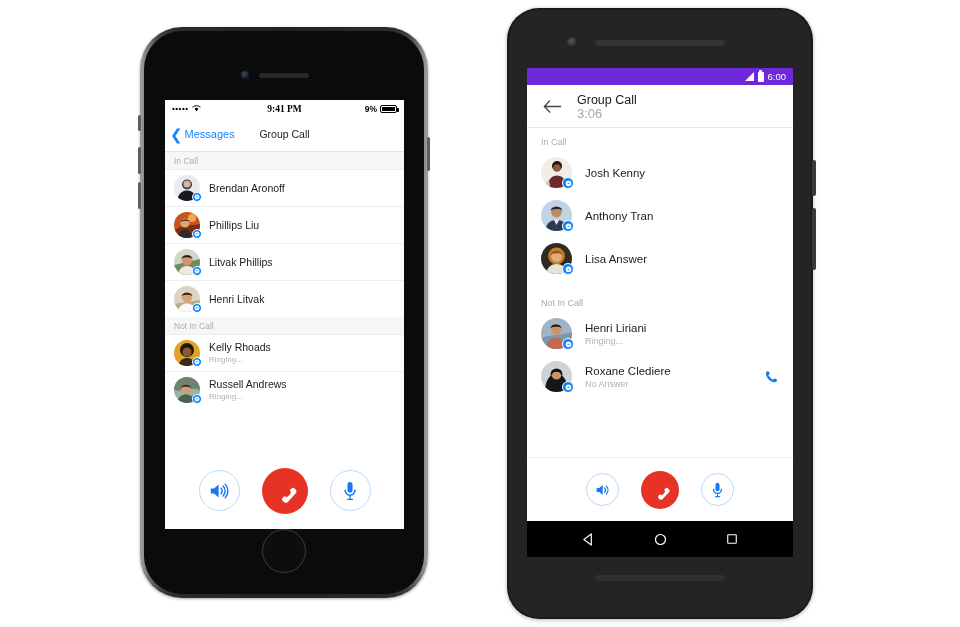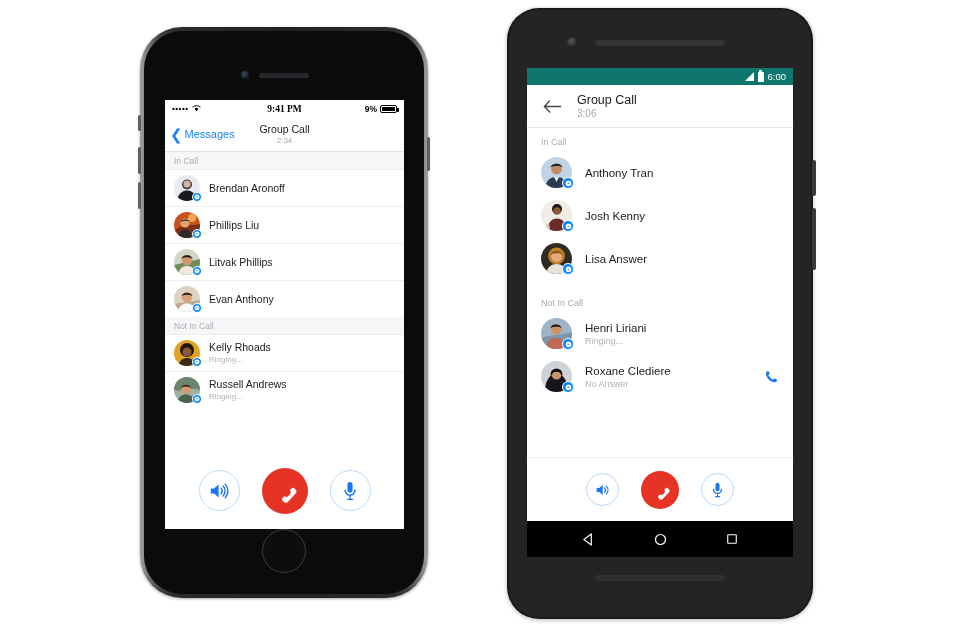--- a/index.html
+++ b/index.html
@@ -135,37 +135,37 @@
     position: absolute; left: 50%; bottom: 36px; transform: translateX(-50%);
     width: 130px; height: 6px; background: #303030; border-radius: 4px;
   }
   #android .an-screen {
     position: absolute; left: 20px; top: 60px;
     width: 266px; height: 489px; background: #fff; overflow: hidden;
   }
   #android .an-btn-side { position: absolute; background: #3a3a3a; border-radius: 2px; }
 
   .an-status {
-    height: 17px; background: #0f766e; display: flex; align-items: center;
+    height: 17px; background: #6d28d9; display: flex; align-items: center;
     justify-content: flex-end; gap: 4px; padding: 0 7px;
     font-size: 9px; color: #fff;
   }
   .an-status .sig { width: 0; height: 0; border-style: solid; border-width: 0 0 9px 9px; border-color: transparent transparent #fff transparent; }
   .an-batt { width: 6px; height: 10px; background: #fff; border-radius: 1px; position: relative; }
   .an-batt::before { content:""; position:absolute; left:1.5px; top:-2px; width:3px; height:2px; background:#fff; border-radius:1px 1px 0 0;}
   .an-time { font-size: 9.5px; color: #fff; }
 
   .an-appbar {
     height: 43px; background: #fff; display: flex; align-items: center;
     padding: 0 0 0 12px; border-bottom: 1px solid #e8e8e8;
   }
   .an-arrow { width: 26px; height: 26px; display: flex; align-items: center; justify-content: center; cursor: pointer; flex: 0 0 26px;}
   .an-titles { margin-left: 12px; display: flex; flex-direction: column; }
   .an-title { font-size: 12.5px; color: #1c1c1e; line-height: 15px; font-weight: normal;}
-  .an-sub { font-size: 10px; color: #a7a7ad; line-height: 12px; }
+  .an-sub { font-size: 13px; color: #a7a7ad; line-height: 12px; }
 
   .an-sec {
     color: #a9a9af; font-size: 9px; padding: 9px 14px 4px; background: #fff;
   }
   .an-row {
     display: flex; align-items: center; padding: 6px 14px; min-height: 43px;
     background: #fff; position: relative;
   }
   .an-av-wrap { position: relative; width: 31px; height: 31px; flex: 0 0 31px; margin-right: 13px; }
   .an-av { width: 31px; height: 31px; border-radius: 50%; overflow: hidden; display:block; position: relative;}
@@ -231,21 +231,20 @@
         </span>
       </div>
 
       <div class="ios-nav">
         <div class="ios-back">
           <span class="chev">❮</span>
           <span class="lbl">Messages</span>
         </div>
         <div class="ios-title-wrap">
           <div class="ios-title">Group Call</div>
-          <div class="ios-subtitle">2:34</div>
         </div>
       </div>
 
       <div class="sec-header">In Call</div>
       <div class="ios-list">
 
         <div class="row">
           <div class="av-wrap">
             <span class="av">
               <svg width="26" height="26" viewBox="0 0 26 26">
@@ -322,21 +321,21 @@
                   <path d="M4 26 C5 19.6 9 17.6 13 17.6 C17 17.6 21 19.6 22 26 Z" fill="#fafafa"></path>
                 </svg>
             </span>
             <span class="badge">
               <svg viewBox="0 0 24 24">
                   <path d="M12 2C6.2 2 2 6.3 2 11.6c0 3 1.4 5.6 3.7 7.4v3.6l3.4-1.9c.9.25 1.9.4 2.9.4 5.8 0 10-4.3 10-9.5S17.8 2 12 2zm1 12.2-2.6-2.7-5 2.7 5.5-5.8 2.6 2.7 4.9-2.7-5.4 5.8z" fill="#fff"></path>
                 </svg>
             </span>
           </div>
           <div class="rtext">
-            <div class="rname">Evan Anthony</div>
+            <div class="rname">Henri Litvak</div>
           </div>
         </div>
       </div>
 
       <div class="sec-header">Not In Call</div>
       <div class="ios-list">
 
         <div class="row">
           <div class="av-wrap">
             <span class="av">
@@ -442,57 +441,57 @@
           <div class="an-sub">3:06</div>
         </div>
       </div>
 
       <div class="an-sec">In Call</div>
 
       <div class="an-row">
         <div class="an-av-wrap">
           <span class="an-av">
             <svg width="31" height="31" viewBox="0 0 31 31">
+                <rect width="31" height="31" fill="#f0ece6"></rect>
+                <circle cx="16" cy="9" r="5" fill="#1c1410"></circle>
+                <circle cx="16" cy="11" r="3.8" fill="#8d5a3b"></circle>
+                <path d="M6 31 C7 22 11 18.5 16 18.5 C21 18.5 25 22 26 31 Z" fill="#6b2b2b"></path>
+                <path d="M3 31 C4 26 6 24 8 23.5 L9.5 31 Z" fill="#d9c9b7"></path>
+              </svg>
+          </span>
+          <span class="an-badge">
+            <svg viewBox="0 0 24 24">
+                <path d="M12 2C6.2 2 2 6.3 2 11.6c0 3 1.4 5.6 3.7 7.4v3.6l3.4-1.9c.9.25 1.9.4 2.9.4 5.8 0 10-4.3 10-9.5S17.8 2 12 2zm1 12.2-2.6-2.7-5 2.7 5.5-5.8 2.6 2.7 4.9-2.7-5.4 5.8z" fill="#fff"></path>
+              </svg>
+          </span>
+        </div>
+        <div>
+          <div class="an-name">Josh Kenny</div>
+        </div>
+      </div>
+
+      <div class="an-row">
+        <div class="an-av-wrap">
+          <span class="an-av">
+            <svg width="31" height="31" viewBox="0 0 31 31">
                 <rect width="31" height="31" fill="#c3d3e6"></rect>
                 <circle cx="15.5" cy="12" r="5.4" fill="#c08a60"></circle>
                 <path d="M9.6 11 C9.6 5.4 21.4 5.4 21.4 11 C21.4 8.2 9.6 8.6 9.6 11Z" fill="#1e2733"></path>
                 <path d="M4 31 C5 23 10 20 15.5 20 C21 20 26 23 27 31 Z" fill="#2b3b52"></path>
                 <path d="M13 20 L15.5 25 L18 20 Z" fill="#e8eef5"></path>
               </svg>
           </span>
           <span class="an-badge">
             <svg viewBox="0 0 24 24">
                 <path d="M12 2C6.2 2 2 6.3 2 11.6c0 3 1.4 5.6 3.7 7.4v3.6l3.4-1.9c.9.25 1.9.4 2.9.4 5.8 0 10-4.3 10-9.5S17.8 2 12 2zm1 12.2-2.6-2.7-5 2.7 5.5-5.8 2.6 2.7 4.9-2.7-5.4 5.8z" fill="#fff"></path>
               </svg>
           </span>
         </div>
         <div>
           <div class="an-name">Anthony Tran</div>
-        </div>
-      </div>
-
-      <div class="an-row">
-        <div class="an-av-wrap">
-          <span class="an-av">
-            <svg width="31" height="31" viewBox="0 0 31 31">
-                <rect width="31" height="31" fill="#f0ece6"></rect>
-                <circle cx="16" cy="9" r="5" fill="#1c1410"></circle>
-                <circle cx="16" cy="11" r="3.8" fill="#8d5a3b"></circle>
-                <path d="M6 31 C7 22 11 18.5 16 18.5 C21 18.5 25 22 26 31 Z" fill="#6b2b2b"></path>
-                <path d="M3 31 C4 26 6 24 8 23.5 L9.5 31 Z" fill="#d9c9b7"></path>
-              </svg>
-          </span>
-          <span class="an-badge">
-            <svg viewBox="0 0 24 24">
-                <path d="M12 2C6.2 2 2 6.3 2 11.6c0 3 1.4 5.6 3.7 7.4v3.6l3.4-1.9c.9.25 1.9.4 2.9.4 5.8 0 10-4.3 10-9.5S17.8 2 12 2zm1 12.2-2.6-2.7-5 2.7 5.5-5.8 2.6 2.7 4.9-2.7-5.4 5.8z" fill="#fff"></path>
-              </svg>
-          </span>
-        </div>
-        <div>
-          <div class="an-name">Josh Kenny</div>
         </div>
       </div>
 
       <div class="an-row">
         <div class="an-av-wrap">
           <span class="an-av">
             <svg width="31" height="31" viewBox="0 0 31 31">
                 <rect width="31" height="31" fill="#2f2a22"></rect>
                 <circle cx="15.5" cy="13" r="8.4" fill="#c07f28"></circle>
                 <circle cx="15.5" cy="13.5" r="5.4" fill="#e3ab7c"></circle>

